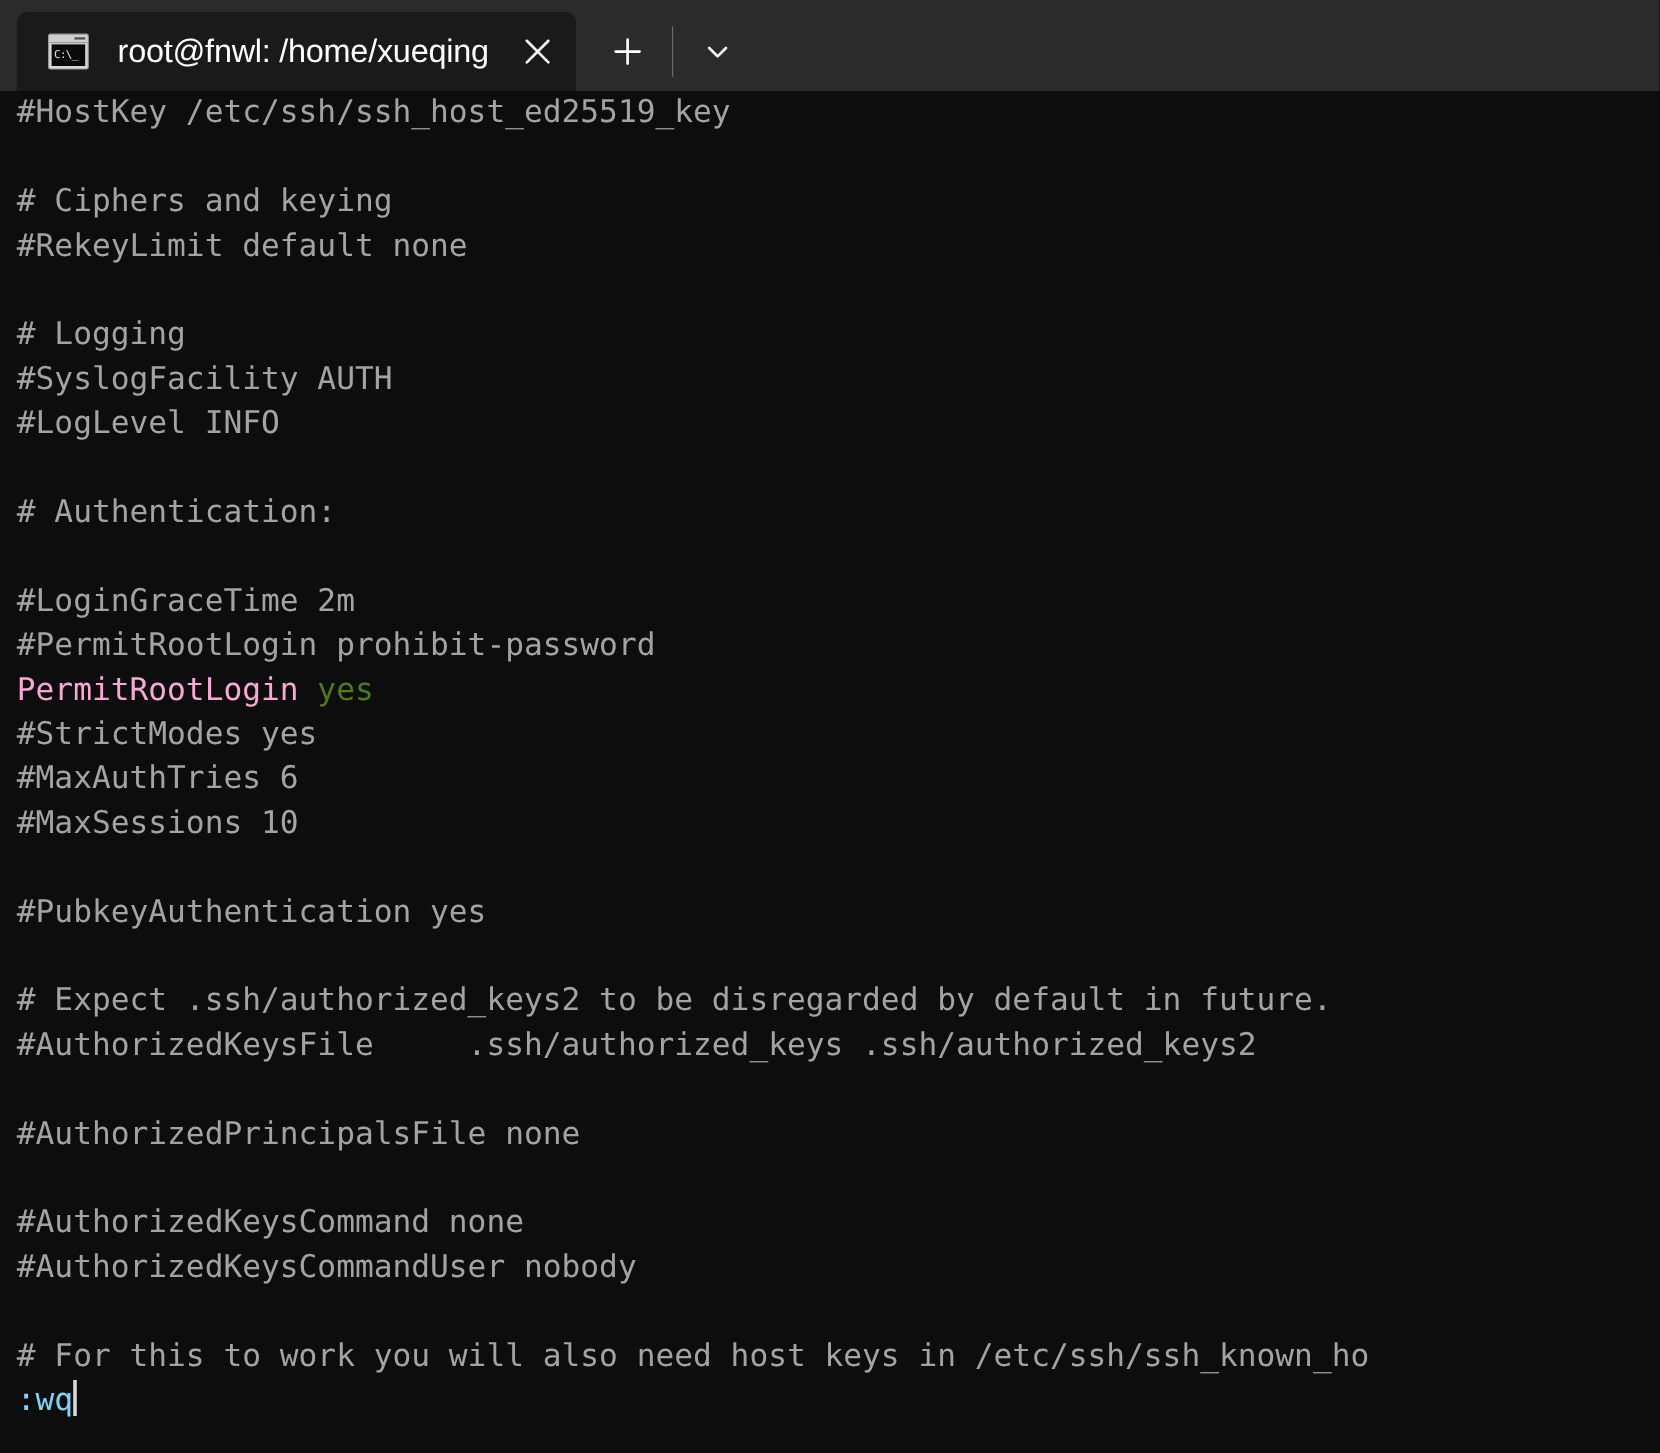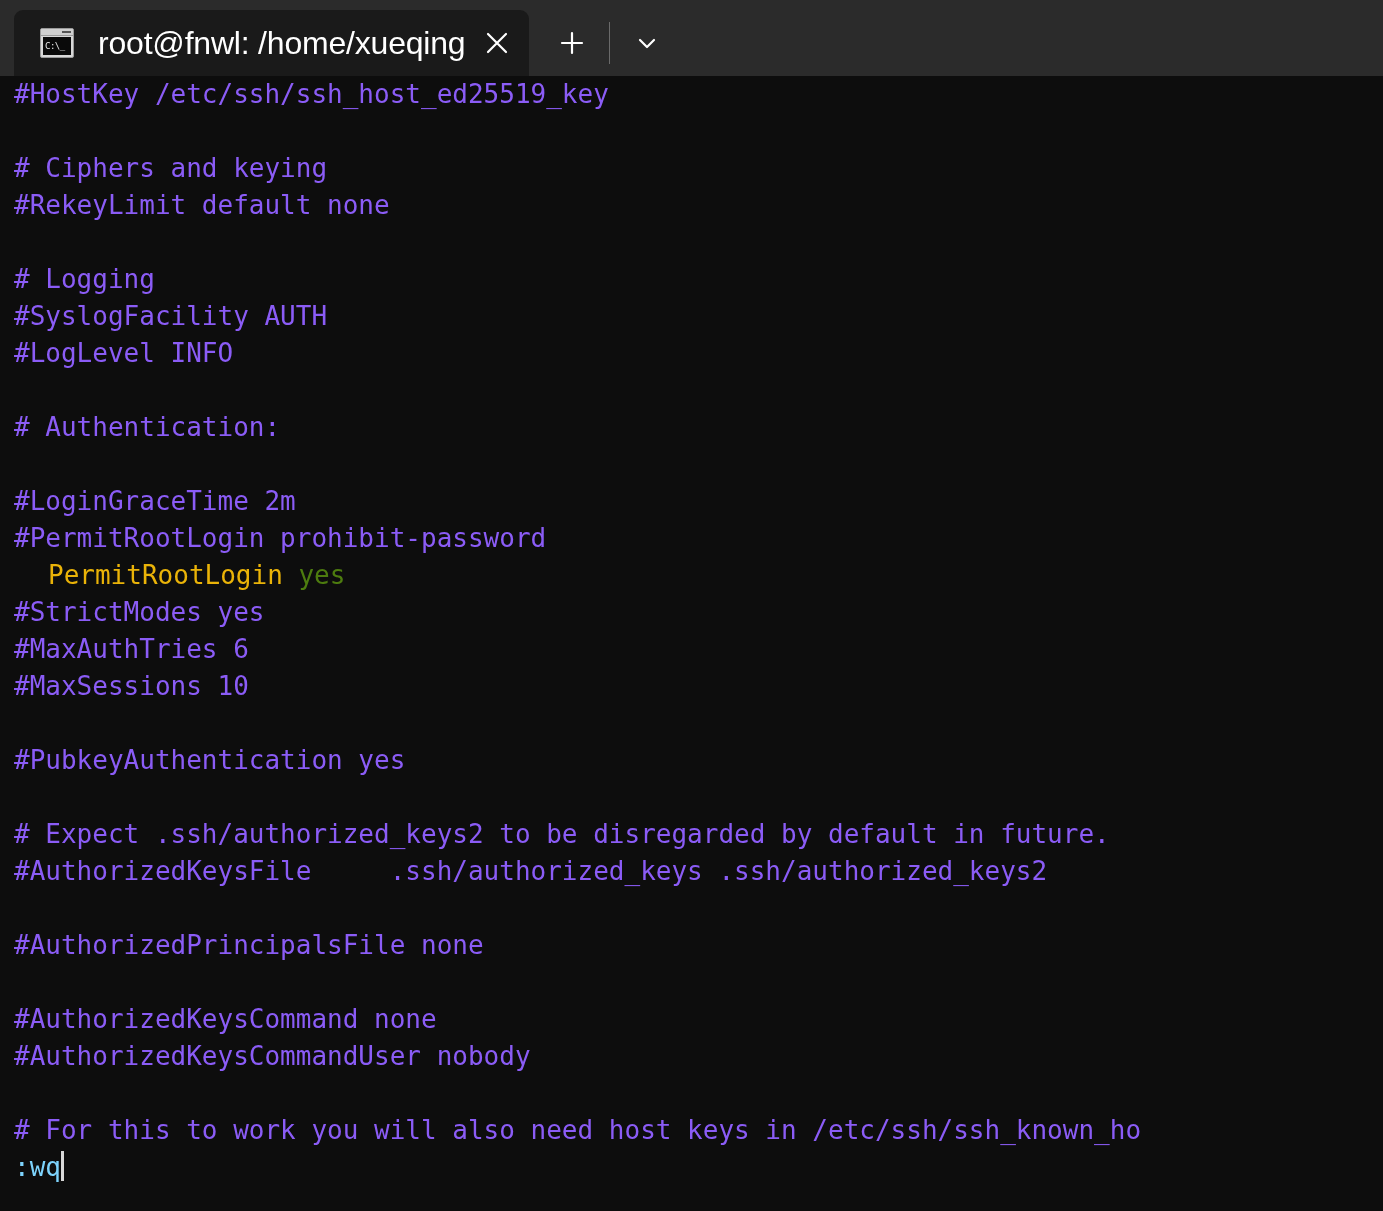--- a/index.html
+++ b/index.html
@@ -78,21 +78,21 @@
     line-height: 18px;
     letter-spacing: -0.5px;
     padding-left: 2px;
     box-sizing: border-box;
     white-space: nowrap;
   }
   .tab-title {
     flex: 1 1 auto;
     color: #ffffff;
     font-family: "Liberation Sans", sans-serif;
-    font-size: 32px;
+    font-size: 27px;
     font-weight: 400;
     letter-spacing: -0.2px;
     margin-left: 24px;
     white-space: nowrap;
     overflow: hidden;
   }
   .tab-close {
     width: 64px;
     height: 66px;
     display: flex;
@@ -140,22 +140,22 @@
     font-family: "DejaVu Sans Mono", monospace;
     font-size: 26px;
     line-height: 37px;
     letter-spacing: 0px;
     white-space: pre;
   }
   .line {
     height: 37px;
     white-space: pre;
   }
-  .c-comment { color: #8b5cf6; }
-  .c-keyword { color: #eab308; margin-left: 34px; }
+  .c-comment { color: #a3a3a3; }
+  .c-keyword { color: #f9a8d4; }
   .c-value   { color: #4d7c0f; }
   .c-status  { color: #7dd3fc; }
 
   .cursor {
     display: inline-block;
     width: 3px;
     height: 30px;
     background: #d8d8d8;
     vertical-align: -5px;
   }

